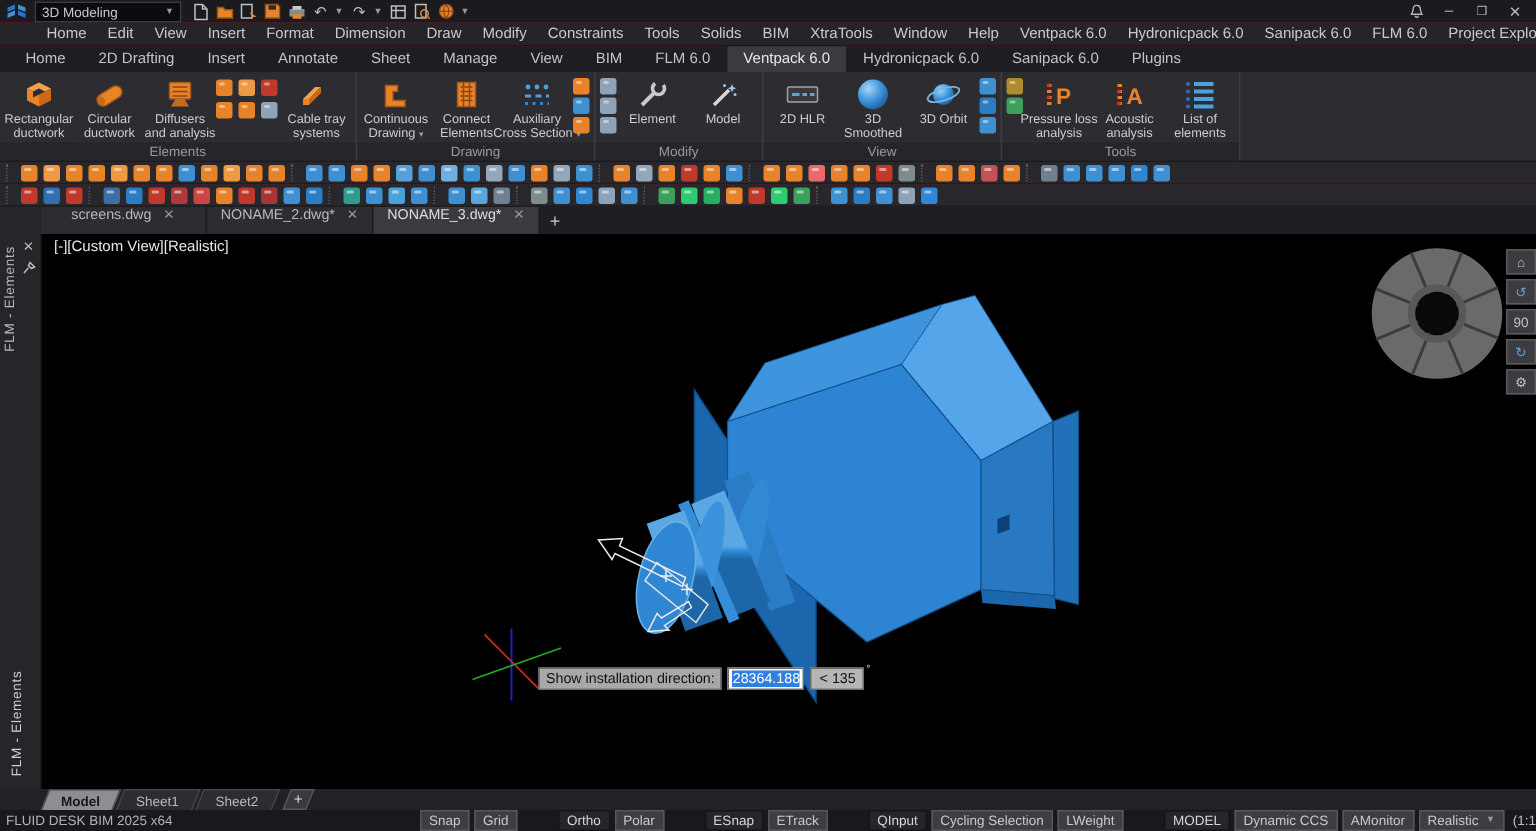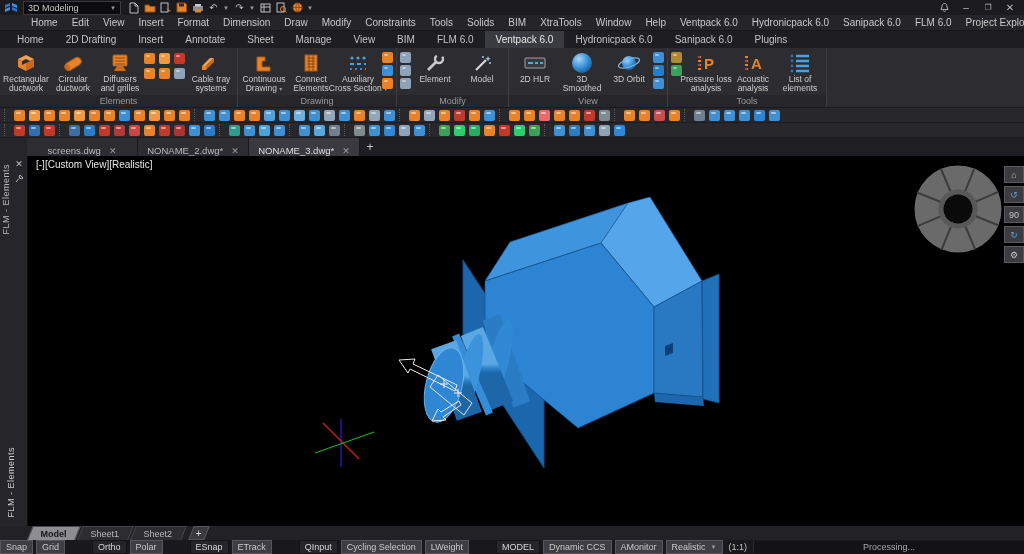--- a/index.html
+++ b/index.html
@@ -44,21 +44,21 @@
 
   
   .tbrow{height:14px;background:#28282c;display:flex;align-items:center;padding-left:2px;flex:0 0 14px;border-bottom:1px solid #1d1d21;}
   .ti{width:11px;height:11px;border-radius:2px;margin:0 2px;position:relative;flex:0 0 11px;}
   .ti:after{content:"";position:absolute;left:2px;top:2px;width:5px;height:2px;background:rgba(255,255,255,.5);border-radius:1px;}
   .tsep{width:5px;height:12px;margin:0 2px;border-left:1px dotted #55555c;flex:0 0 5px;}
 
   
   .docbar{height:18px;background:#1f1f23;display:flex;align-items:stretch;flex:0 0 18px;}
   .dock-corner{width:27px;background:#26262a;flex:0 0 27px;}
-  .dtab{width:110px;display:flex;align-items:flex-end;justify-content:center;gap:8px;background:#2c2c31;
+  .dtab{width:110px;display:flex;align-items:flex-start;justify-content:center;gap:8px;background:#2c2c31;
         border-right:1px solid #1a1a1e;color:#b9b9b9;font-size:9.5px;}
   .dtab.active{background:#3a3a40;color:#dedede;}
   .dtab .x{color:#9a9a9a;font-size:9px;}
   .dplus{width:20px;display:flex;align-items:center;justify-content:center;color:#c8c8c8;font-size:12px;}
 
   
   .main{flex:1;display:flex;min-height:0;}
   .sidestrip{width:27px;background:#26262a;flex:0 0 27px;position:relative;border-right:1px solid #111;}
   .ss-btn{position:absolute;right:2px;width:12px;height:12px;display:flex;align-items:center;justify-content:center;
           color:#bdbdbd;font-size:9px;}
@@ -260,21 +260,21 @@
           </div>
           <div class="bigbtn">
             <div class="bicon">
               <svg width="24" height="22" viewBox="0 0 24 22">
                 <rect x="5" y="3" width="14" height="11" rx="1" fill="#e8832a" stroke="#a85a16"></rect>
                 <path d="M7 6 h10 M7 9 h10 M7 12 h10" stroke="#8a4812"></path>
                 <path d="M9 14 l-3 5 h12 l-3 -5 z" fill="#c96a1a"></path>
               </svg>
             </div>
             <div class="blbl">Diffusers</div>
-            <div class="blbl">and grilles</div>
+            <div class="blbl">and analysis</div>
           </div>
           <div class="minigrid">
             <div class="mini" style="background: rgb(232, 131, 42);"></div>
             <div class="mini" style="background: rgb(239, 154, 67);"></div>
             <div class="mini" style="background: rgb(192, 57, 43);"></div>
             <div class="mini" style="background: rgb(232, 131, 42);"></div>
             <div class="mini" style="background: rgb(232, 131, 42);"></div>
             <div class="mini" style="background: rgb(143, 163, 184);"></div>
           </div>
           <div class="bigbtn">
@@ -664,20 +664,26 @@
       </svg>
 
       <div class="navbtns" style="left:976px;top:10px;">
         <div class="navbtn">⌂</div>
         <div class="navbtn blue">↺</div>
         <div class="navbtn">90</div>
         <div class="navbtn blue">↻</div>
         <div class="navbtn">⚙</div>
       </div>
 
+      <div class="tip" style="left:331px;top:289px;">
+        <div class="tip-label">Show installation direction:</div>
+        <div class="tip-val"><span>28364.188</span></div>
+        <div class="tip-ang">&lt; 135</div>
+        <div class="tip-deg">°</div>
+      </div>
     </div>
   </div>
 
   <div class="sheetbar">
     <div id="sheettabs" style="display:flex;align-items:flex-end;">
         <div class="stab active">
           <span>Model</span>
         </div>
         <div class="stab">
           <span>Sheet1</span>
@@ -685,20 +691,21 @@
         <div class="stab">
           <span>Sheet2</span>
         </div>
       </div>
     <div class="splus">
         <span>+</span>
       </div>
   </div>
 
   <div class="statusbar">
+    <div class="sb-app">FLUID DESK BIM 2025 x64</div>
     <div id="statusbtns" style="display:flex;align-items:flex-end;">
         <div class="sb-btn">
           <span>Snap</span>
         </div>
         <div class="sb-btn">
           <span>Grid</span>
         </div>
         <div class="sb-btn on">
           <span>Ortho</span>
         </div>

